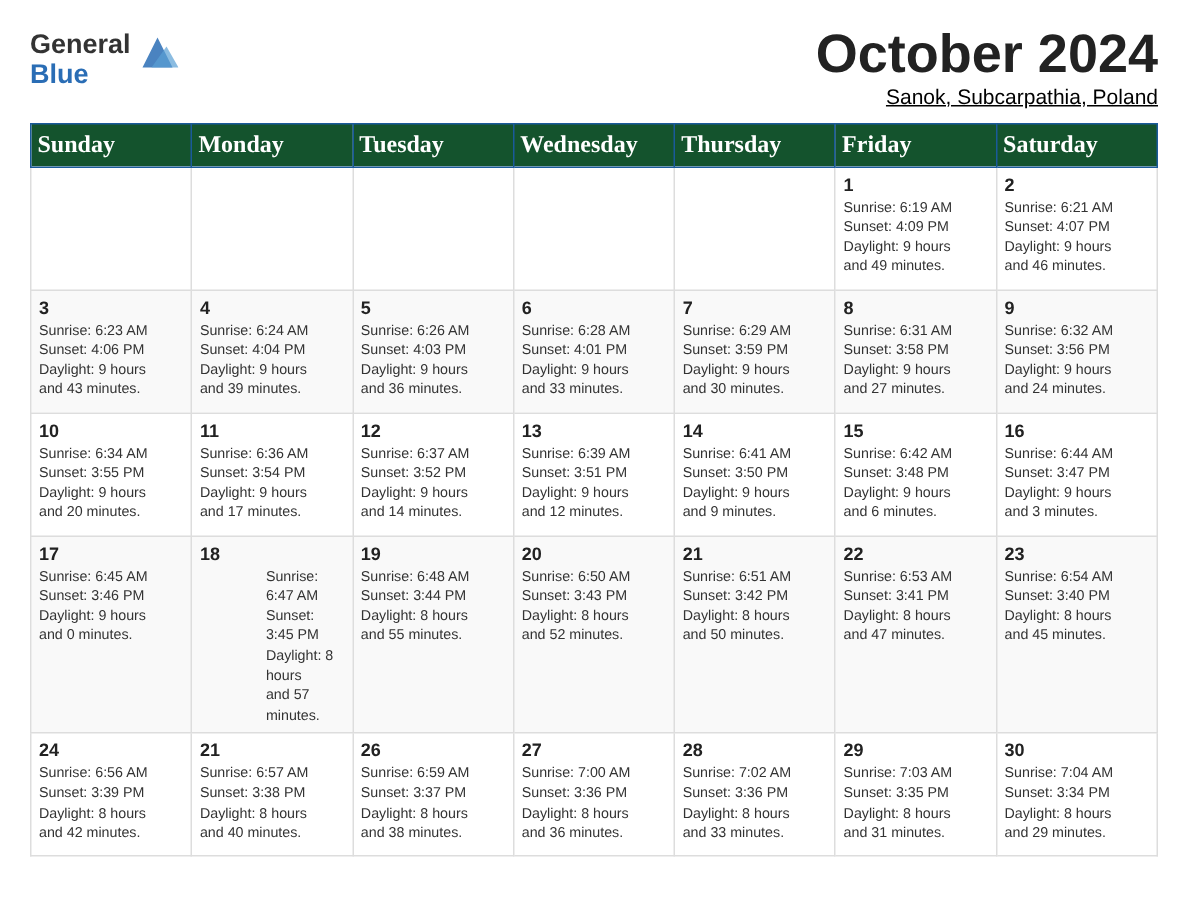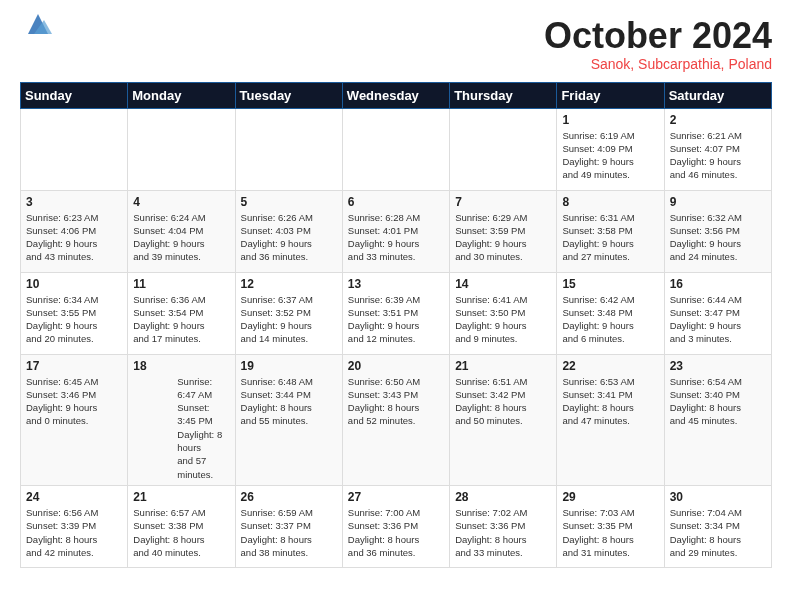--- a/index.html
+++ b/index.html
@@ -50,35 +50,37 @@
       text-align: right;
     }
     .month-title {
       font-size: 36px;
       font-weight: bold;
       color: #222;
       line-height: 1.1;
     }
     .subtitle {
       font-size: 14px;
-      color: #ef4444;
+      color: #000000;
+      text-decoration: underline;
     }
     .calendar {
       width: 100%;
       border-collapse: collapse;
       font-size: 10px;
     }
     .calendar thead th {
-      background: #0f172a;
+      background: #14532d;
       color: #fff;
       padding: 5px 4px;
       text-align: left;
-      font-size: 13px;
+      font-size: 16px;
       font-weight: bold;
       border: 1px solid #1a5a9a;
+      font-family: Liberation Serif, serif;
     }
     .calendar tbody td {
       width: calc(100% / 7);
       vertical-align: top;
       padding: 4px 5px;
       border: 1px solid #ddd;
       height: 82px;
       background: #fff;
     }
     .calendar tbody tr:nth-child(even) td {
@@ -99,20 +101,24 @@
     .empty {
       background: #fff !important;
     }
   </style>
 </head>
 <body>
 
 <div class="page">
   <div class="header">
     <div class="logo">
+      <div class="logo-text">
+        <span class="logo-general">General</span>
+        <span class="logo-blue">Blue</span>
+      </div>
       <svg class="logo-icon" viewBox="0 0 28 28" xmlns="http://www.w3.org/2000/svg">
         <polygon points="4,24 14,4 24,24" fill="#2a6db5" opacity="0.85"></polygon>
         <polygon points="10,24 20,10 28,24" fill="#5a9fd4" opacity="0.7"></polygon>
       </svg>
     </div>
     <div class="title-block">
       <div class="month-title">October 2024</div>
       <div class="subtitle">Sanok, Subcarpathia, Poland</div>
     </div>
   </div>

